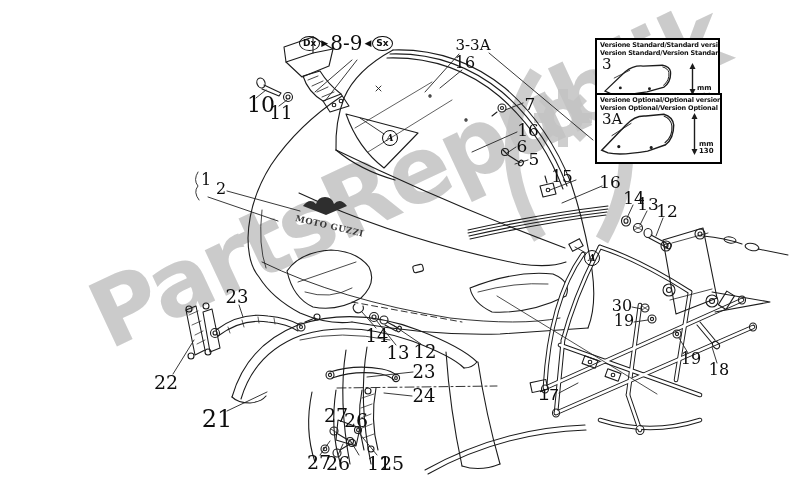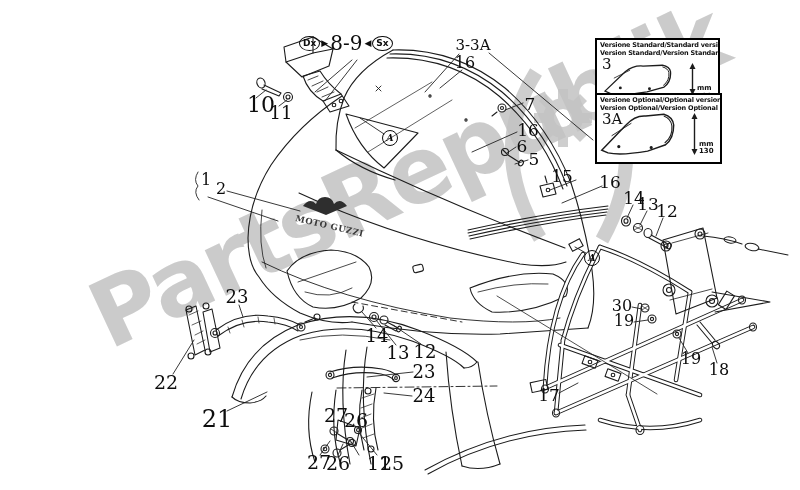--- a/index.html
+++ b/index.html
@@ -450,16 +450,16 @@
       <div class="callout" style="left: 336px; top: 415px; font-size: 19px;">27</div>
       <div class="callout" style="left: 356px; top: 420px; font-size: 19px;">26</div>
       <div class="callout" style="left: 319px; top: 462px; font-size: 19px;">27</div>
       <div class="callout" style="left: 338px; top: 463px; font-size: 19px;">26</div>
       <div class="callout" style="left: 362px; top: 463px; font-size: 19px; margin-left: 30px;">25</div>
       <div class="callout" style="left: 379px; top: 463px; font-size: 19px;">11</div>
       <div class="callout" style="left: 622px; top: 306px; font-size: 16px;">30</div>
       <div class="callout" style="left: 624px; top: 321px; font-size: 16px;">19</div>
       <div class="callout" style="left: 691px; top: 359px; font-size: 16px;">19</div>
       <div class="callout" style="left: 719px; top: 370px; font-size: 16px;">18</div>
-      <div class="callout" style="left: 549px; top: 395px; font-size: 17px;">17</div>
+      <div class="callout" style="left: 549px; top: 395px; font-size: 17px; font-family: Liberation Mono, monospace;">17</div>
     </div>
 
 </div>
 
 </body></html>

